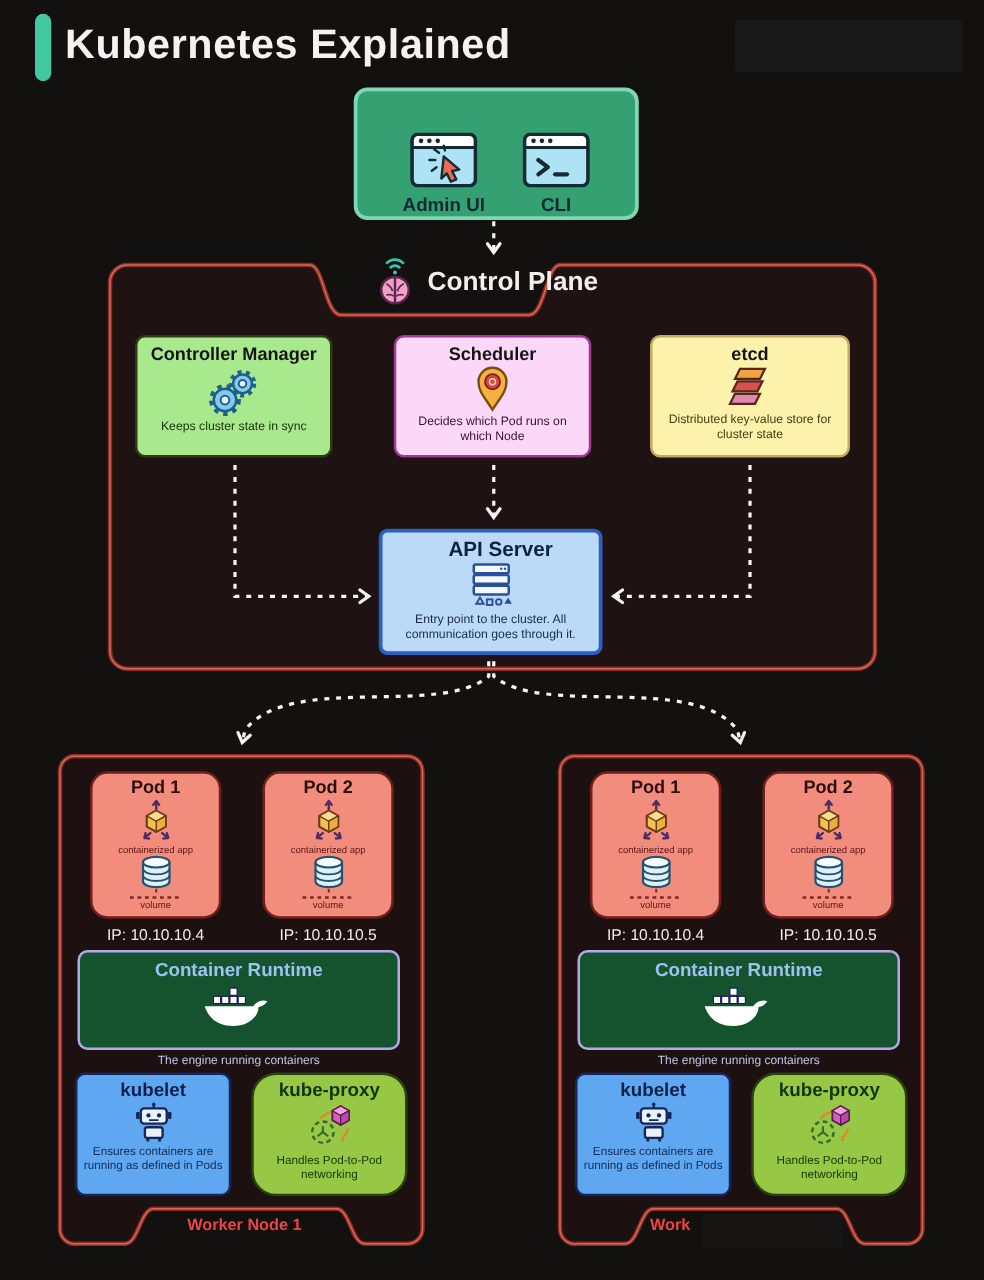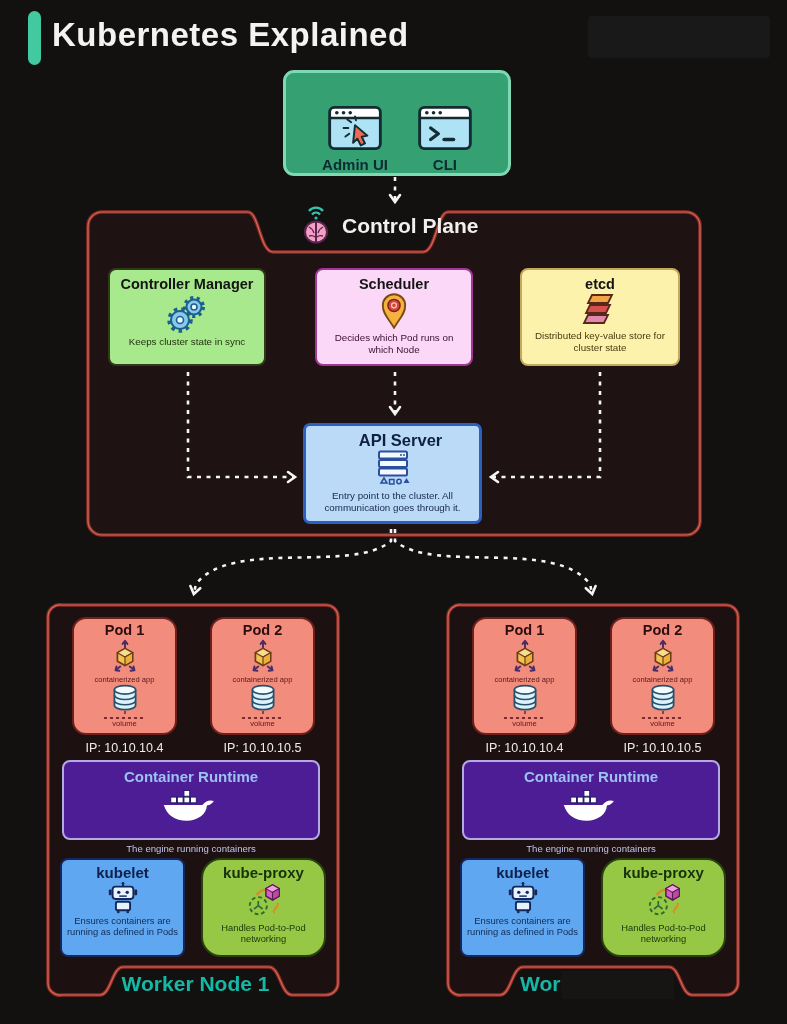--- a/index.html
+++ b/index.html
@@ -38,34 +38,34 @@
   
   .node{position:absolute;top:605px;width:290px;height:400px;}
   #worker-node-1{left:48px;} #worker-node-2{left:448px;}
   .pod{position:absolute;top:12px;width:105px;height:118px;background:#f28c7c;
     border:2.5px solid #70201c;border-radius:14px;box-sizing:border-box;text-align:center;}
   .pod1{left:24px;} .pod2{left:162px;}
   .pod .title{font-size:14.5px;font-weight:bold;color:#2d0d0d;margin-top:3px;}
   .pod .small{font-size:7.6px;color:#5c1616;line-height:1;}
   .ip{position:absolute;top:136px;width:105px;text-align:center;font-size:12.5px;color:#efeceb;}
   .ip1{left:24px;} .ip2{left:162px;}
-  .runtime{position:absolute;left:14px;top:155px;width:258px;height:80px;background:#4c1d95;
+  .runtime{position:absolute;left:14px;top:155px;width:258px;height:80px;background:#14532d;
     border:2.5px solid #b4a9e6;border-radius:8px;box-sizing:border-box;text-align:center;}
   .runtime .title{font-size:15px;font-weight:bold;color:#9cc2f2;margin-top:6px;}
   .runtime .desc{font-size:9.6px;color:#c0c4e8;margin-top:18px;}
   .kubelet{position:absolute;left:12px;top:253px;width:125px;height:99px;background:#5fa8f1;
     border:2.5px solid #16275c;border-radius:8px;box-sizing:border-box;text-align:center;}
   .kubelet .title{font-size:15px;font-weight:bold;color:#0e1f4a;margin-top:4px;}
   .kubelet .desc{font-size:9.4px;color:#122a55;line-height:1.15;margin-top:1px;}
   .kubeproxy{position:absolute;left:153px;top:253px;width:125px;height:99px;background:#96c845;
     border:2.5px solid #28430f;border-radius:20px;box-sizing:border-box;text-align:center;}
   .kubeproxy .title{font-size:15px;font-weight:bold;color:#17320a;margin-top:4px;}
   .kubeproxy .desc{font-size:9.4px;color:#1b350b;line-height:1.15;margin-top:4px;}
   .node-label{position:absolute;top:367px;left:56px;width:183px;text-align:center;
-    font-size:21px;font-weight:bold;color:#14b8a6;}
+    font-size:13px;font-weight:bold;color:#ef4444;}
   #worker-node-2 .node-label{text-align:left;padding-left:16px;}
   #watermark-node2{left:562px;top:971px;width:112px;height:28px;background:#171414;}
   .icon{margin:0 auto;}
 </style>
 </head>
 <body>
 
 <svg class="abs" width="787" height="1024" viewBox="0 0 787 1024" style="left:0;top:0;">
   <defs>
     <marker id="chev" markerUnits="userSpaceOnUse" markerWidth="16" markerHeight="16" refX="8" refY="7" orient="auto">

